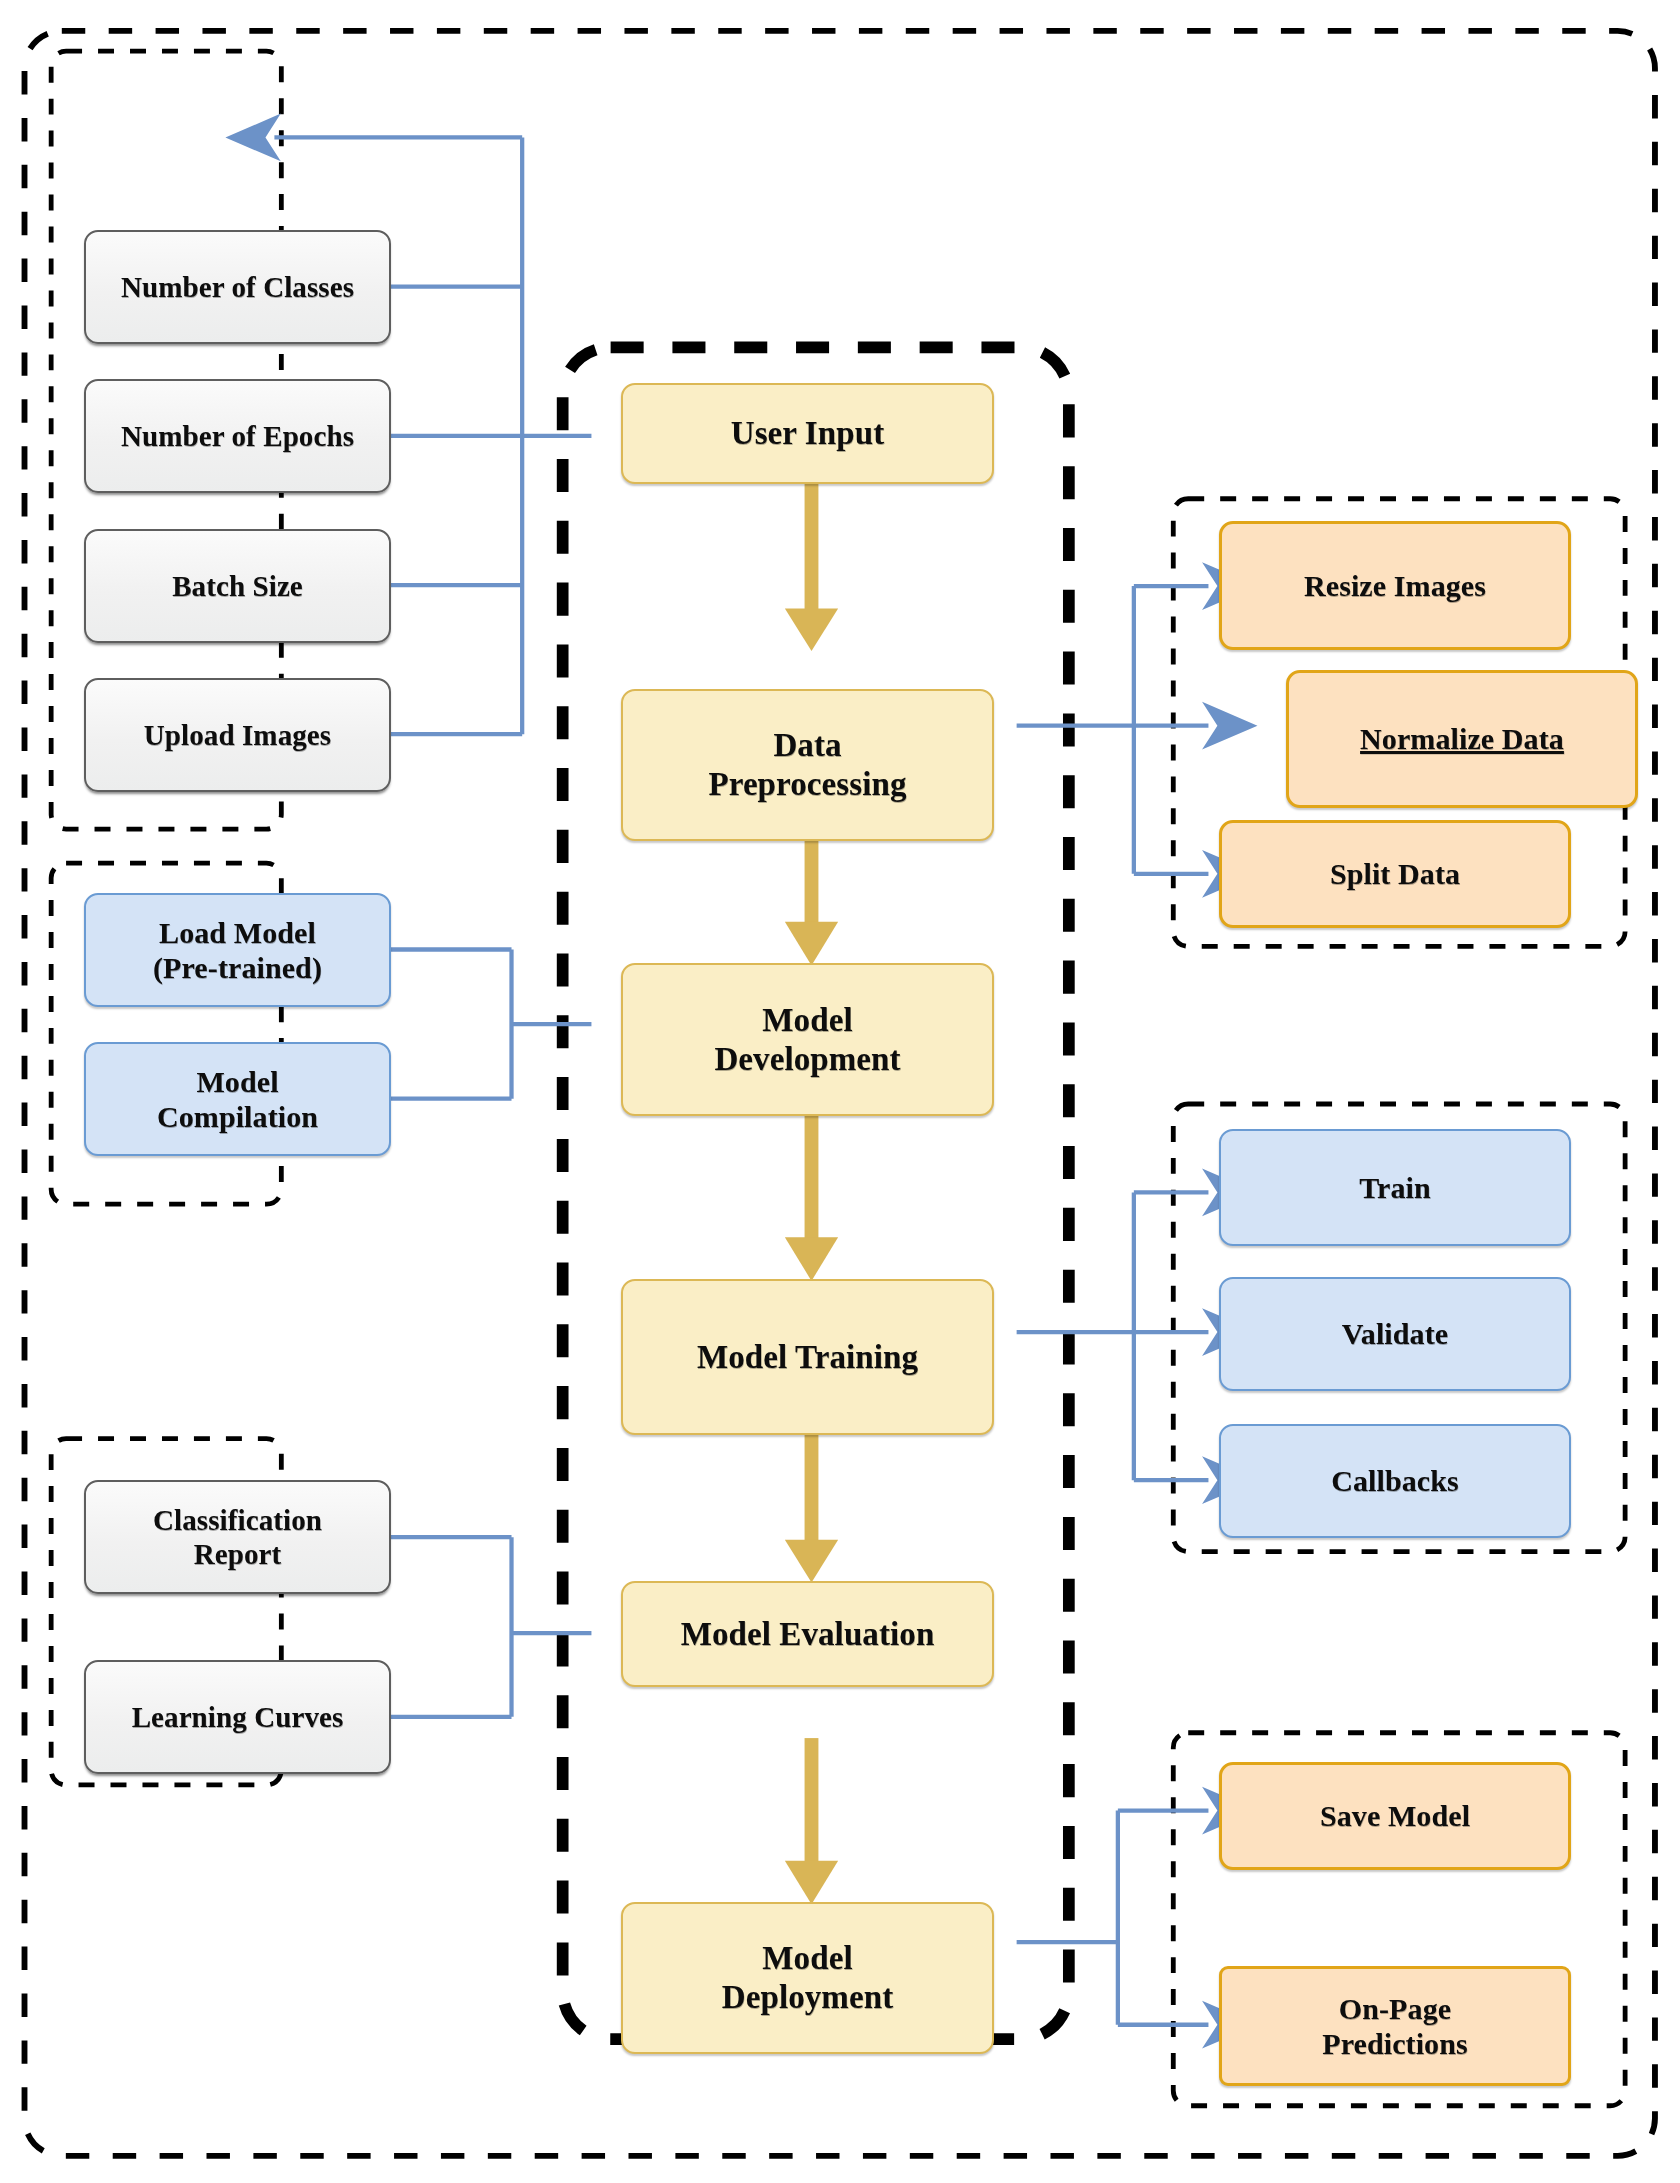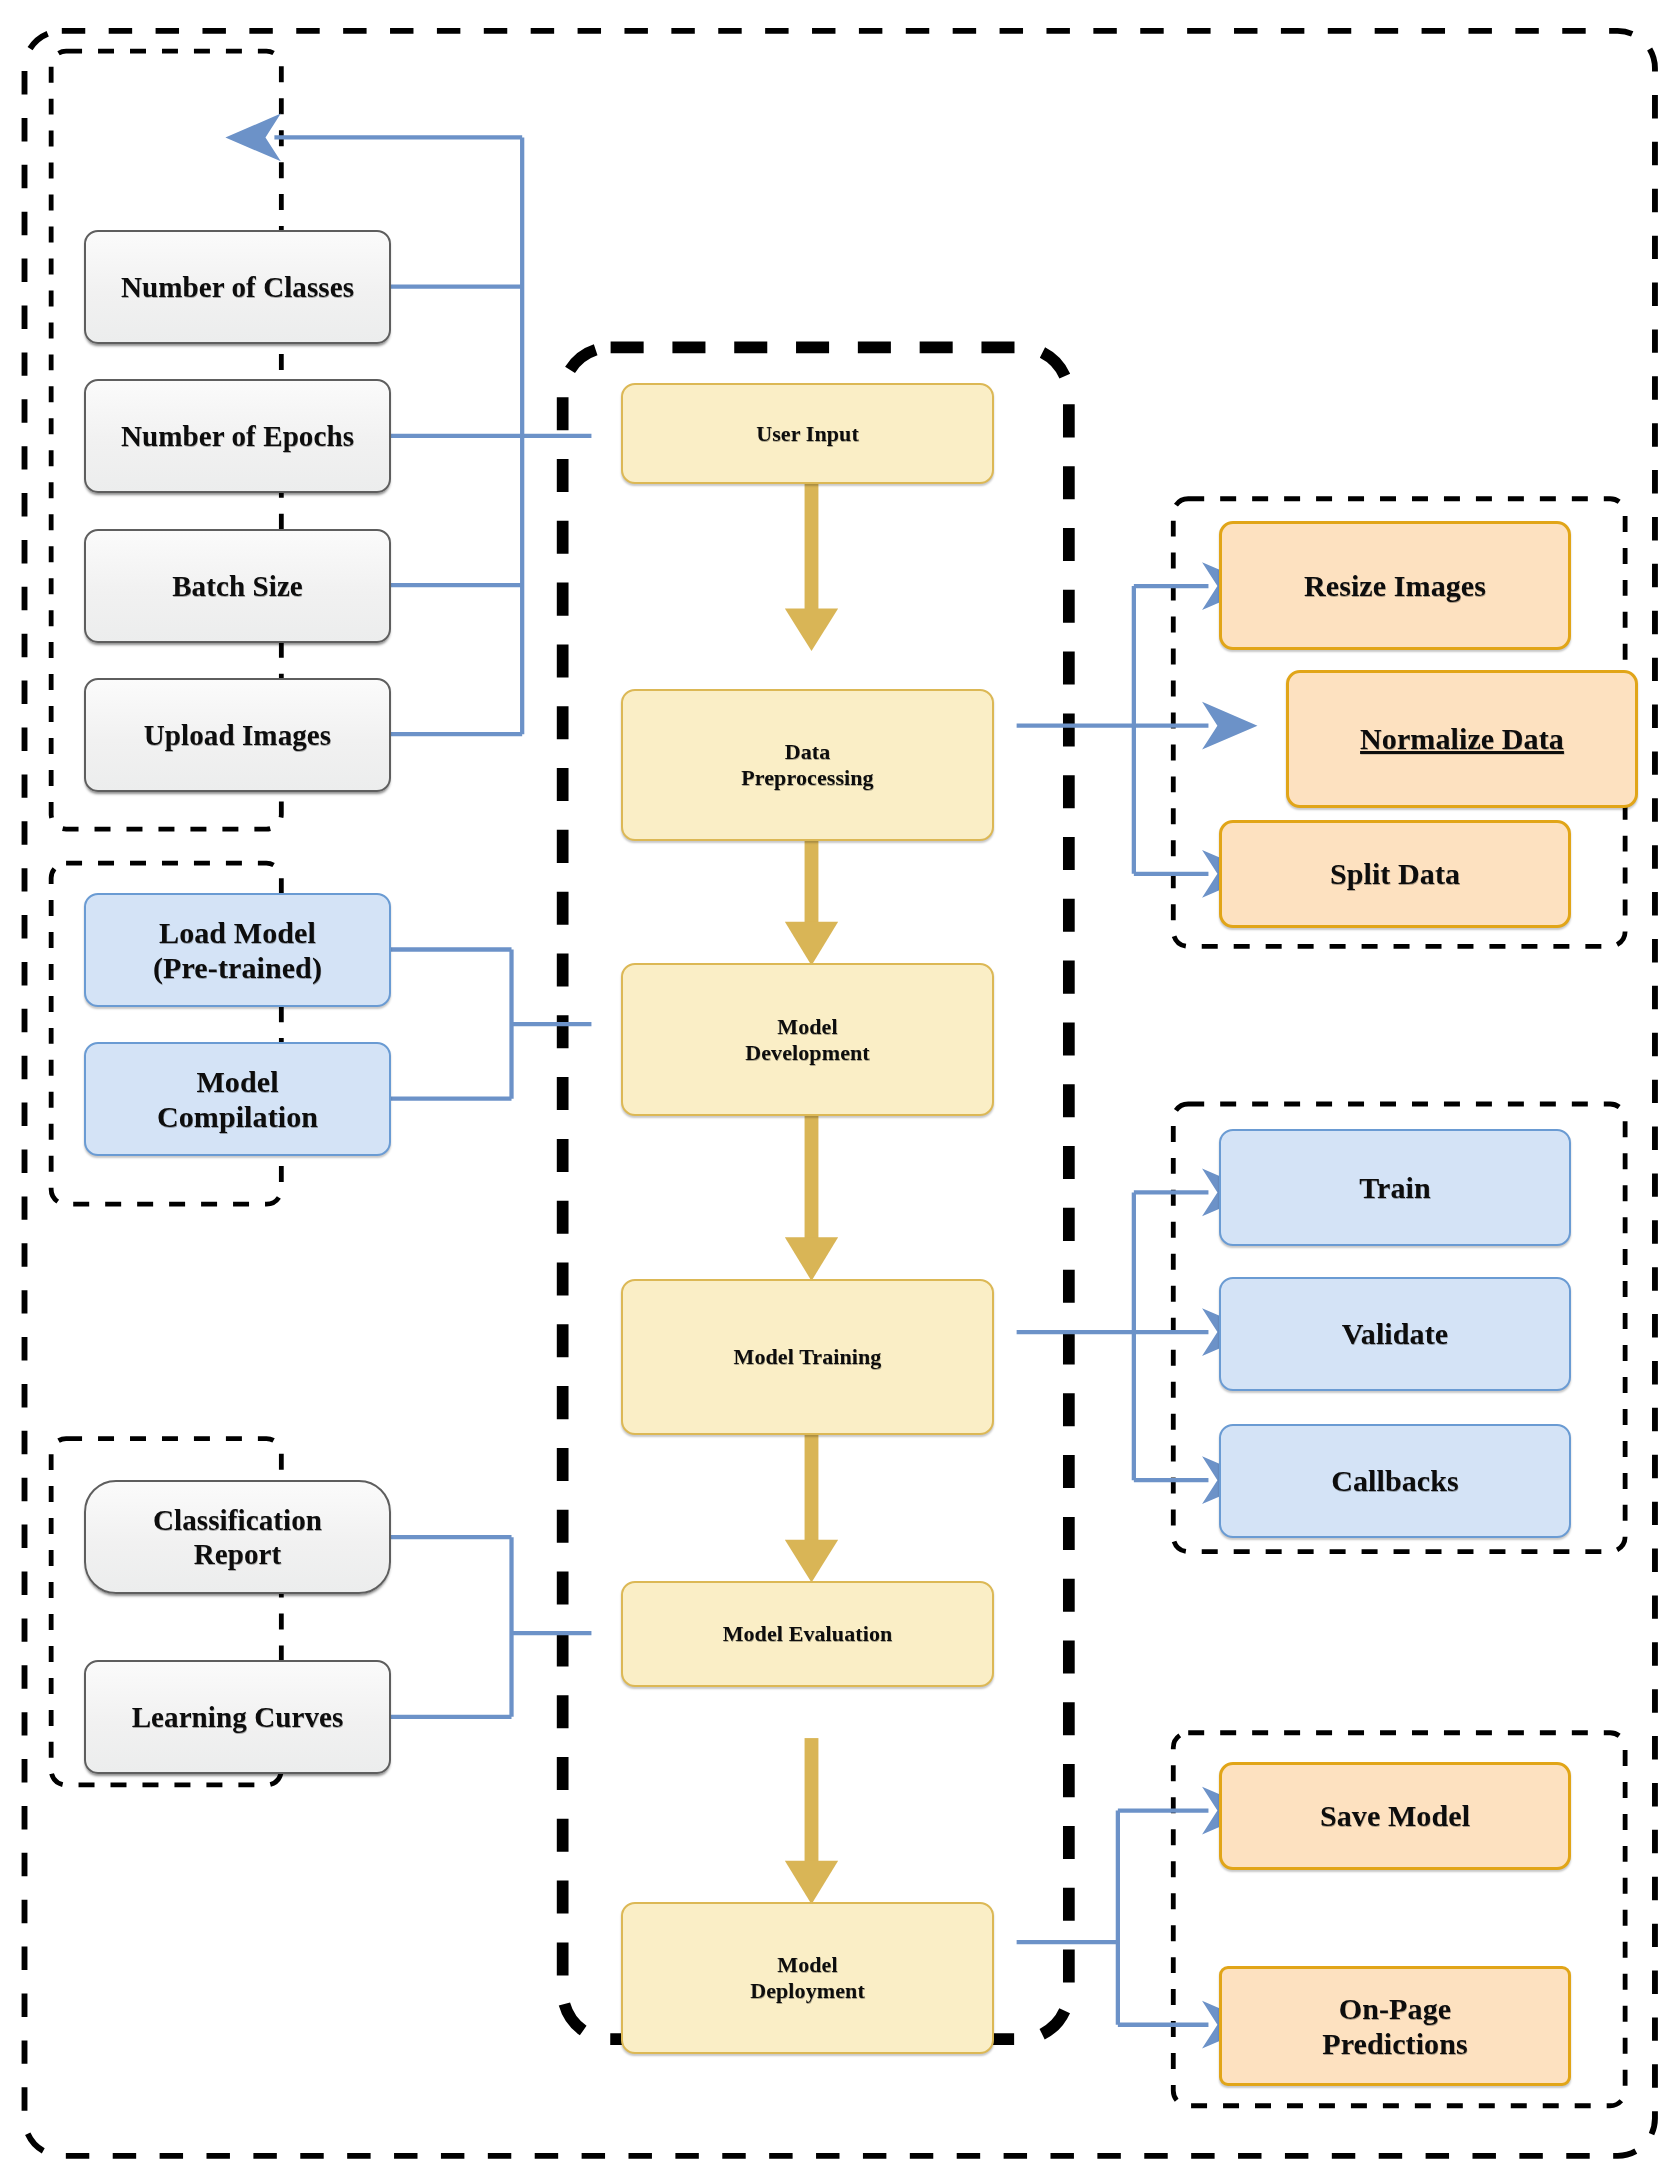--- a/index.html
+++ b/index.html
@@ -28,21 +28,21 @@
     background:linear-gradient(180deg,#fbfbfb 0%,#f1f1f1 55%,#eceded 100%);
     border:2.1px solid #5e5e5e;
     box-shadow:0 2.7px 2.7px -1.1px rgba(0,0,0,0.45);
     font-size:29px;
   }
   
   .n-yellow{
     background:#faeec6;
     border:2.7px solid #dcb855;
     box-shadow:0 1.6px 2.1px -0.5px rgba(0,0,0,0.22);
-    font-size:22px;
+    font-size:33px;
   }
   
   .n-orange{
     background:#fde1c0;
     border:3.2px solid #e1a518;
     box-shadow:0 1.6px 2.1px -0.5px rgba(0,0,0,0.22);
     font-size:30px;
   }
   
   .n-blue{
@@ -174,21 +174,21 @@
 
   <div class="node n-blue" style="left:84px;top:893px;width:307px;height:114px;flex-direction:column;">
     <span>Load Model</span>
     <span>(Pre-trained)</span>
   </div>
   <div class="node n-blue" style="left:84px;top:1042px;width:307px;height:114px;flex-direction:column;">
     <span>Model</span>
     <span>Compilation</span>
   </div>
 
-  <div class="node n-gray" style="left:84px;top:1480px;width:307px;height:114px;flex-direction:column;border-radius:32px;">
+  <div class="node n-gray" style="left:84px;top:1480px;width:307px;height:114px;flex-direction:column;">
     <span>Classification</span>
     <span>Report</span>
   </div>
   <div class="node n-gray" style="left:84px;top:1660px;width:307px;height:114px;">
     <span>Learning Curves</span>
   </div>
 
   <div class="node n-yellow" style="left:621px;top:383px;width:373px;height:101px;">
     <span>User Input</span>
   </div>

